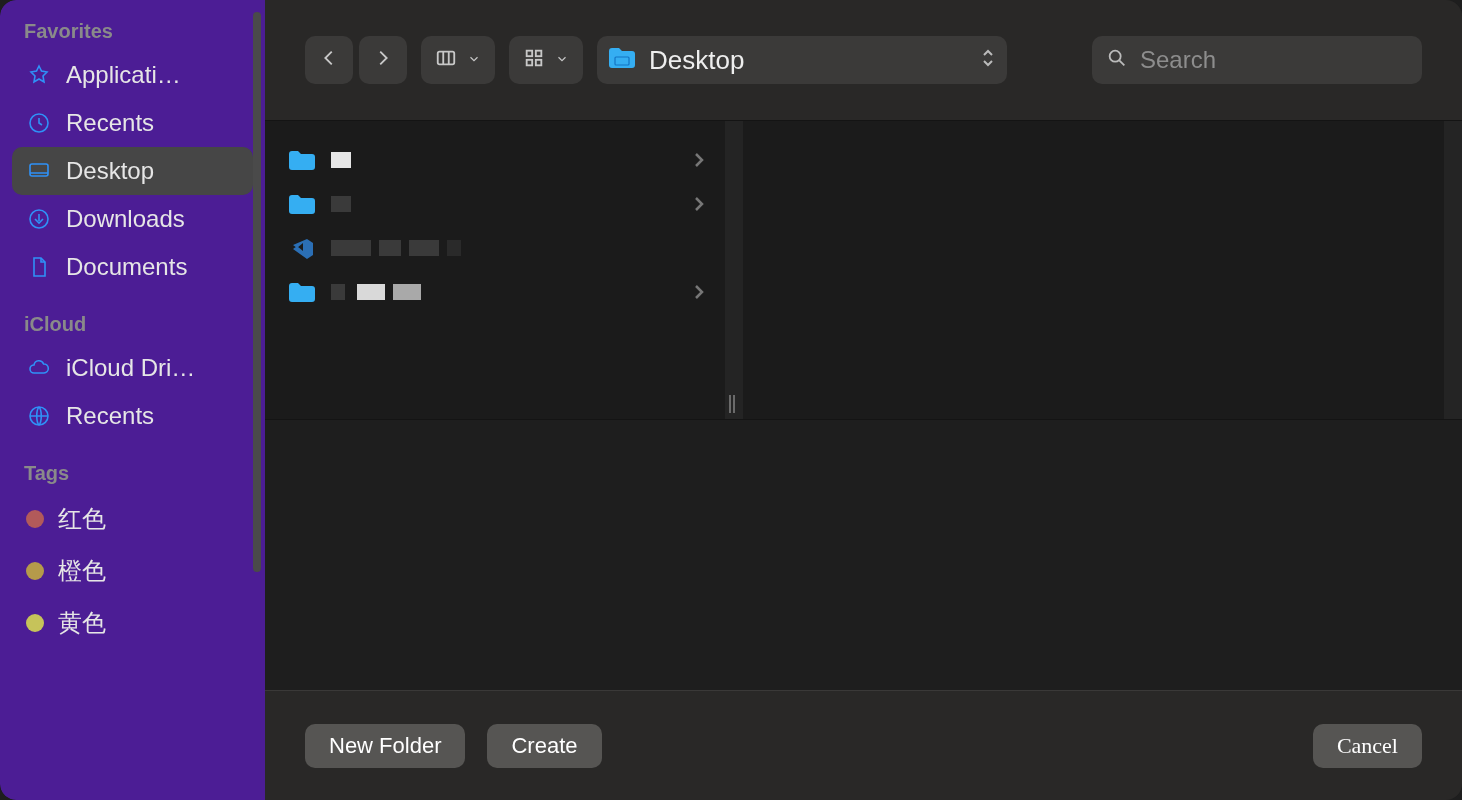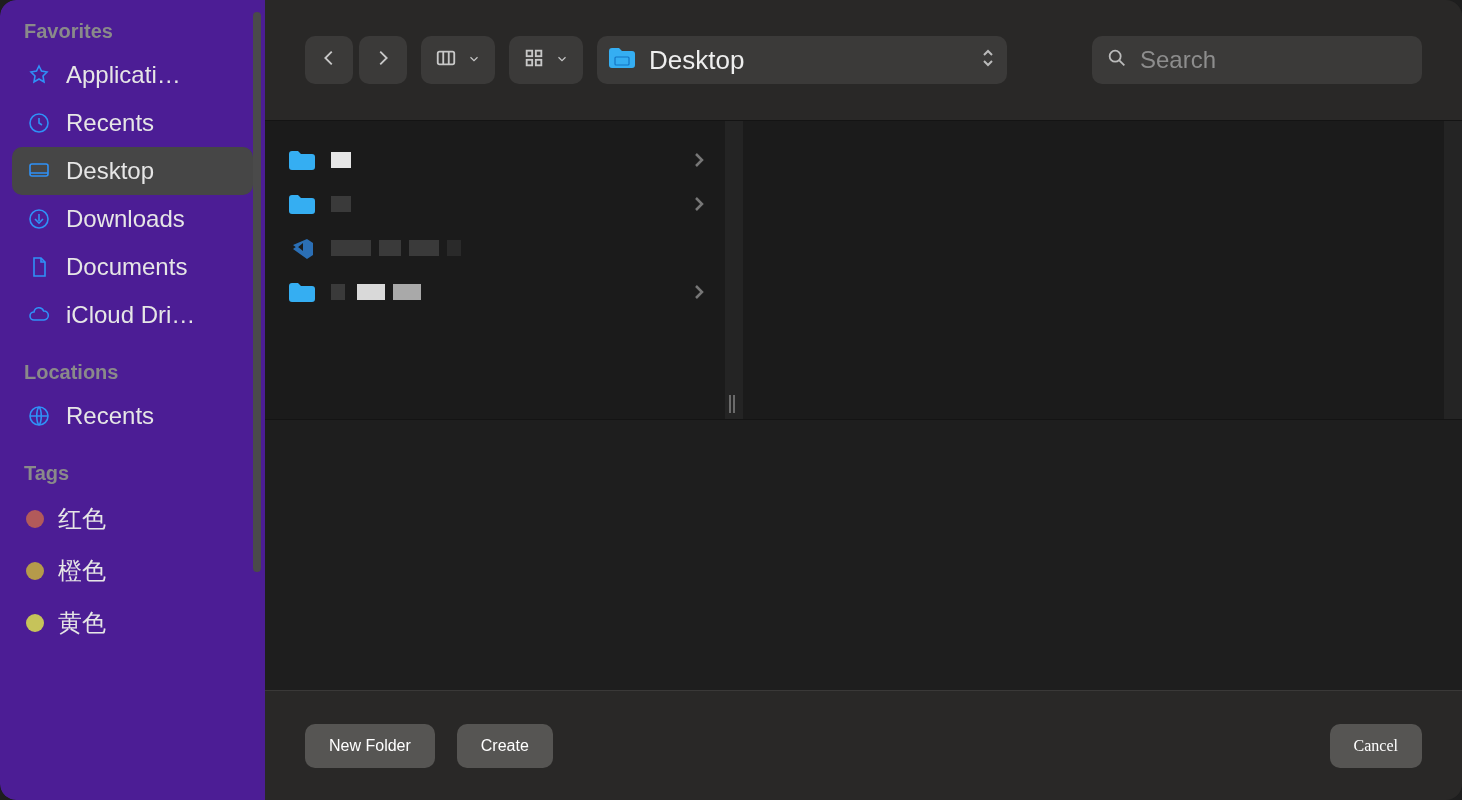--- a/index.html
+++ b/index.html
@@ -117,21 +117,21 @@
 
   
   .bottom {
     margin-top: auto;
     height: 110px; background: #292827;
     display: flex; align-items: center; padding: 0 40px; gap: 22px;
     border-top: 1px solid #3a3938;
   }
   .btn {
     height: 44px; padding: 0 24px; border-radius: 10px;
-    background: #565553; color: #fff; font-size: 16px;
+    background: #565553; color: #fff; font-size: 22px;
     display: inline-flex; align-items: center; justify-content: center;
     cursor: default;
   }
   .bottom .right { margin-left: auto; display: flex; gap: 22px; font-family: Liberation Serif, serif; }
 </style>
 </head>
 <body>
 
 <div class="window">
 
@@ -183,30 +183,30 @@
     <div class="sidebar-item">
       <span class="sidebar-icon">
         <svg viewBox="0 0 24 24">
             <path d="M7 3h7l4 4v14H7z"></path>
             <path d="M14 3v4h4"></path>
           </svg>
       </span>
       <span>Documents</span>
     </div>
 
+    <div class="section-header later">iCloud</div>
     <div class="sidebar-item">
       <span class="sidebar-icon">
         <svg viewBox="0 0 24 24">
             <path d="M7 17a4 4 0 010-8 5 5 0 019.6-1A4 4 0 0117 17H7z"></path>
           </svg>
       </span>
       <span>iCloud Dri…</span>
     </div>
 
-    <div class="section-header later">Locations</div>
     <div class="sidebar-item">
       <span class="sidebar-icon">
         <svg viewBox="0 0 24 24">
             <circle cx="12" cy="12" r="9"></circle>
             <path d="M3 12h18M12 3c3 3 3 15 0 18M12 3c-3 3-3 15 0 18"></path>
           </svg>
       </span>
       <span>Recents</span>
     </div>
 

